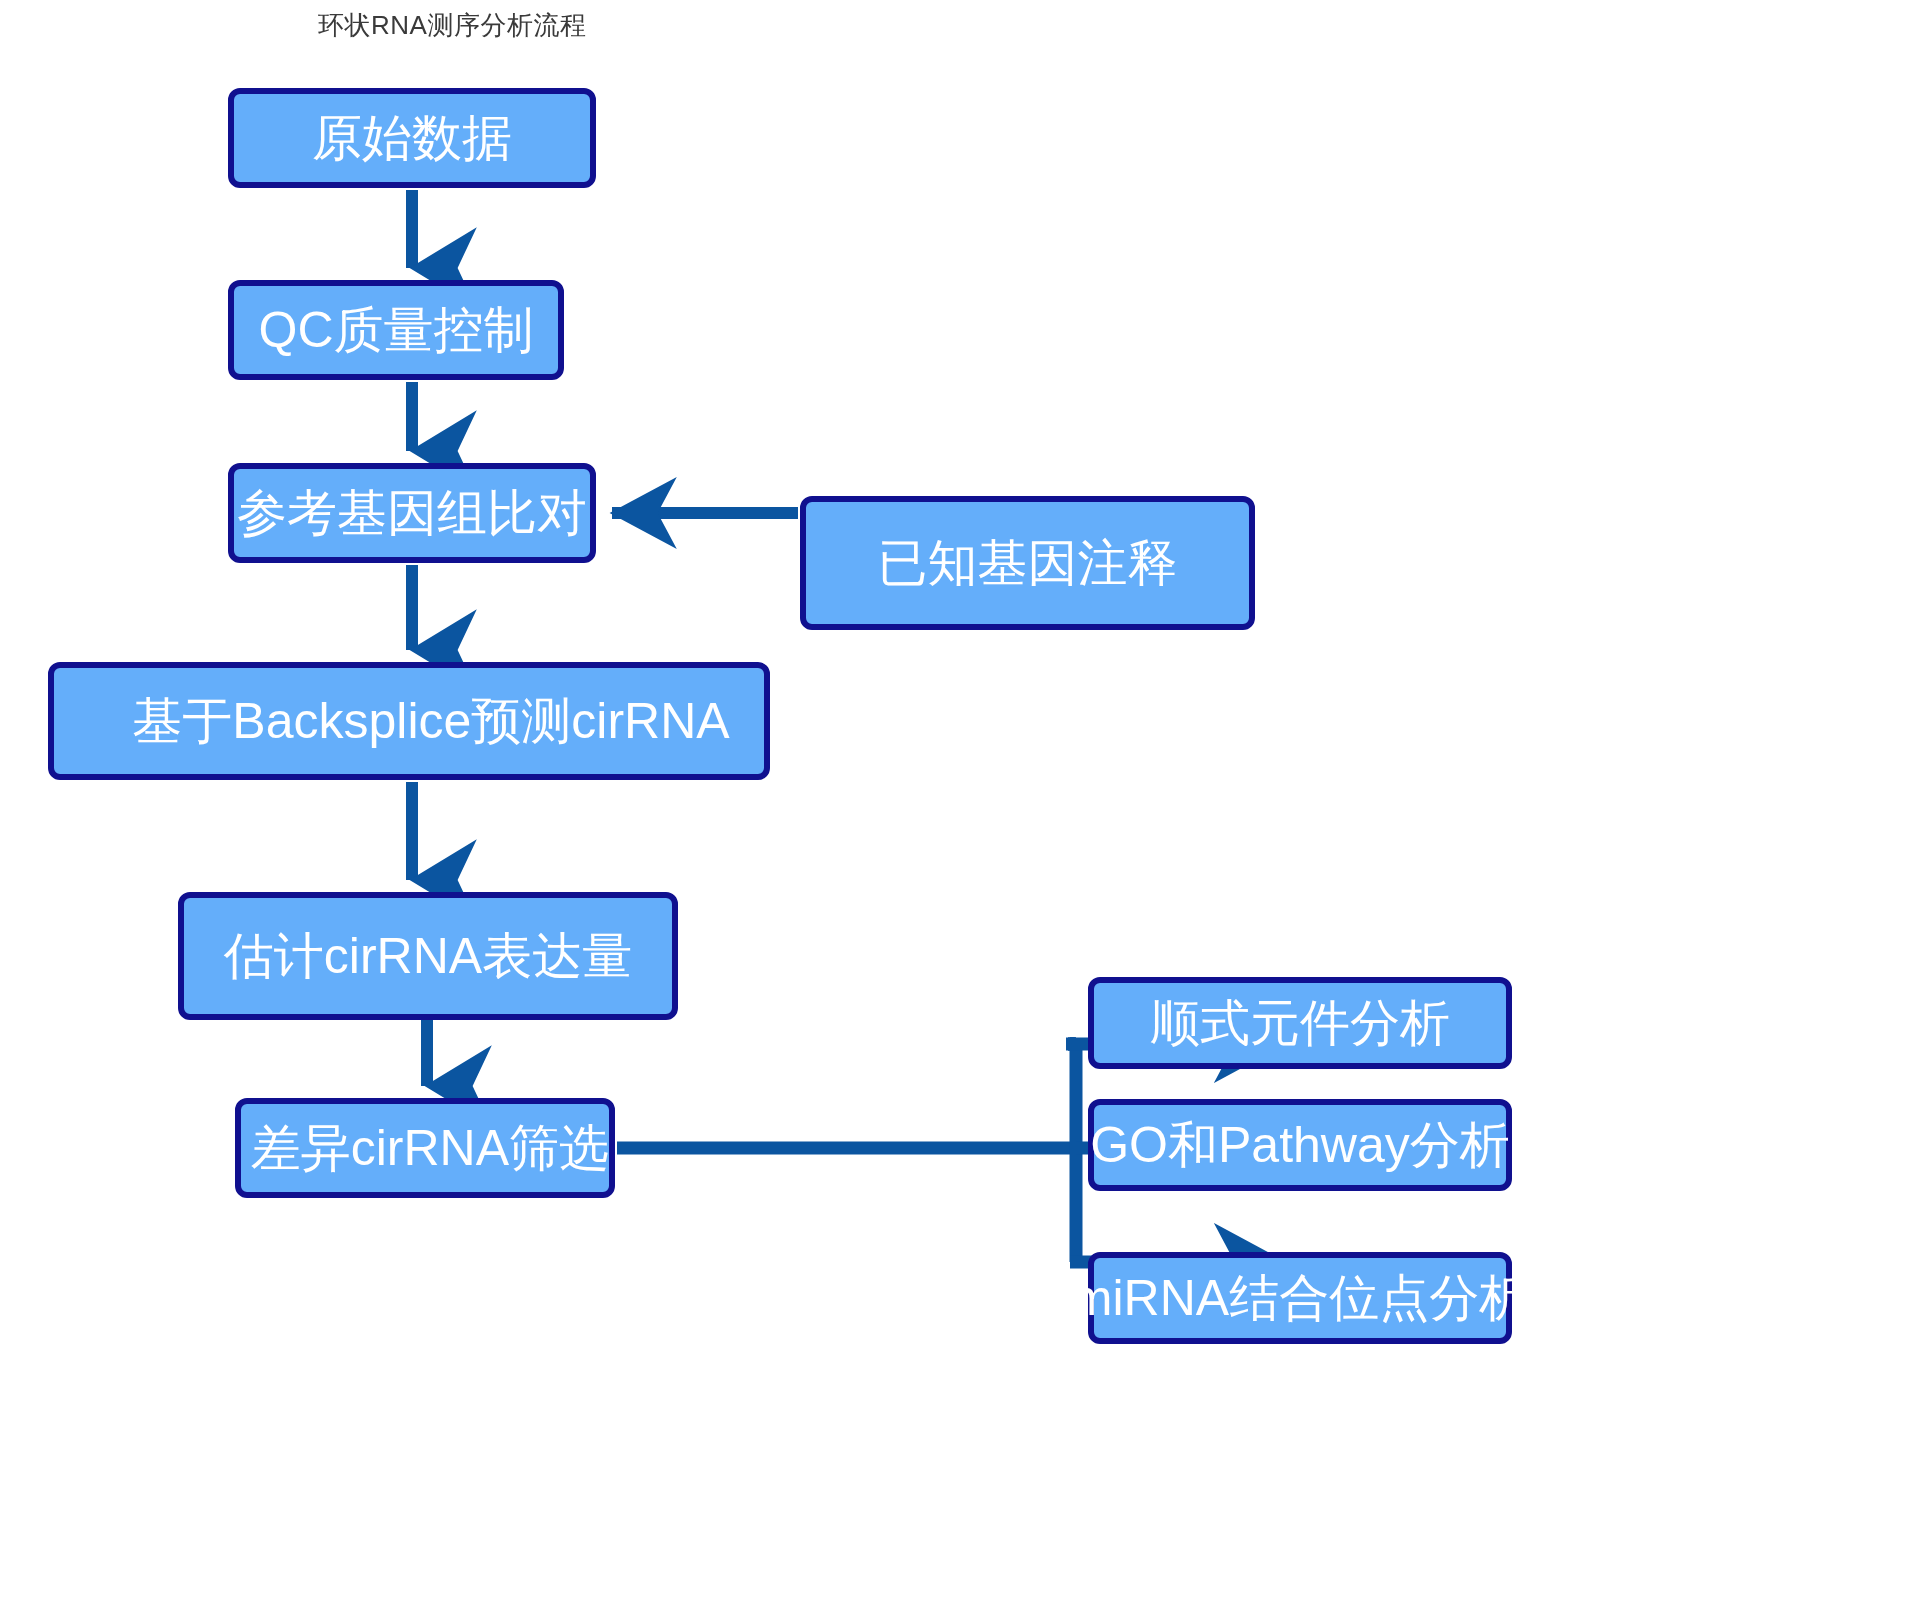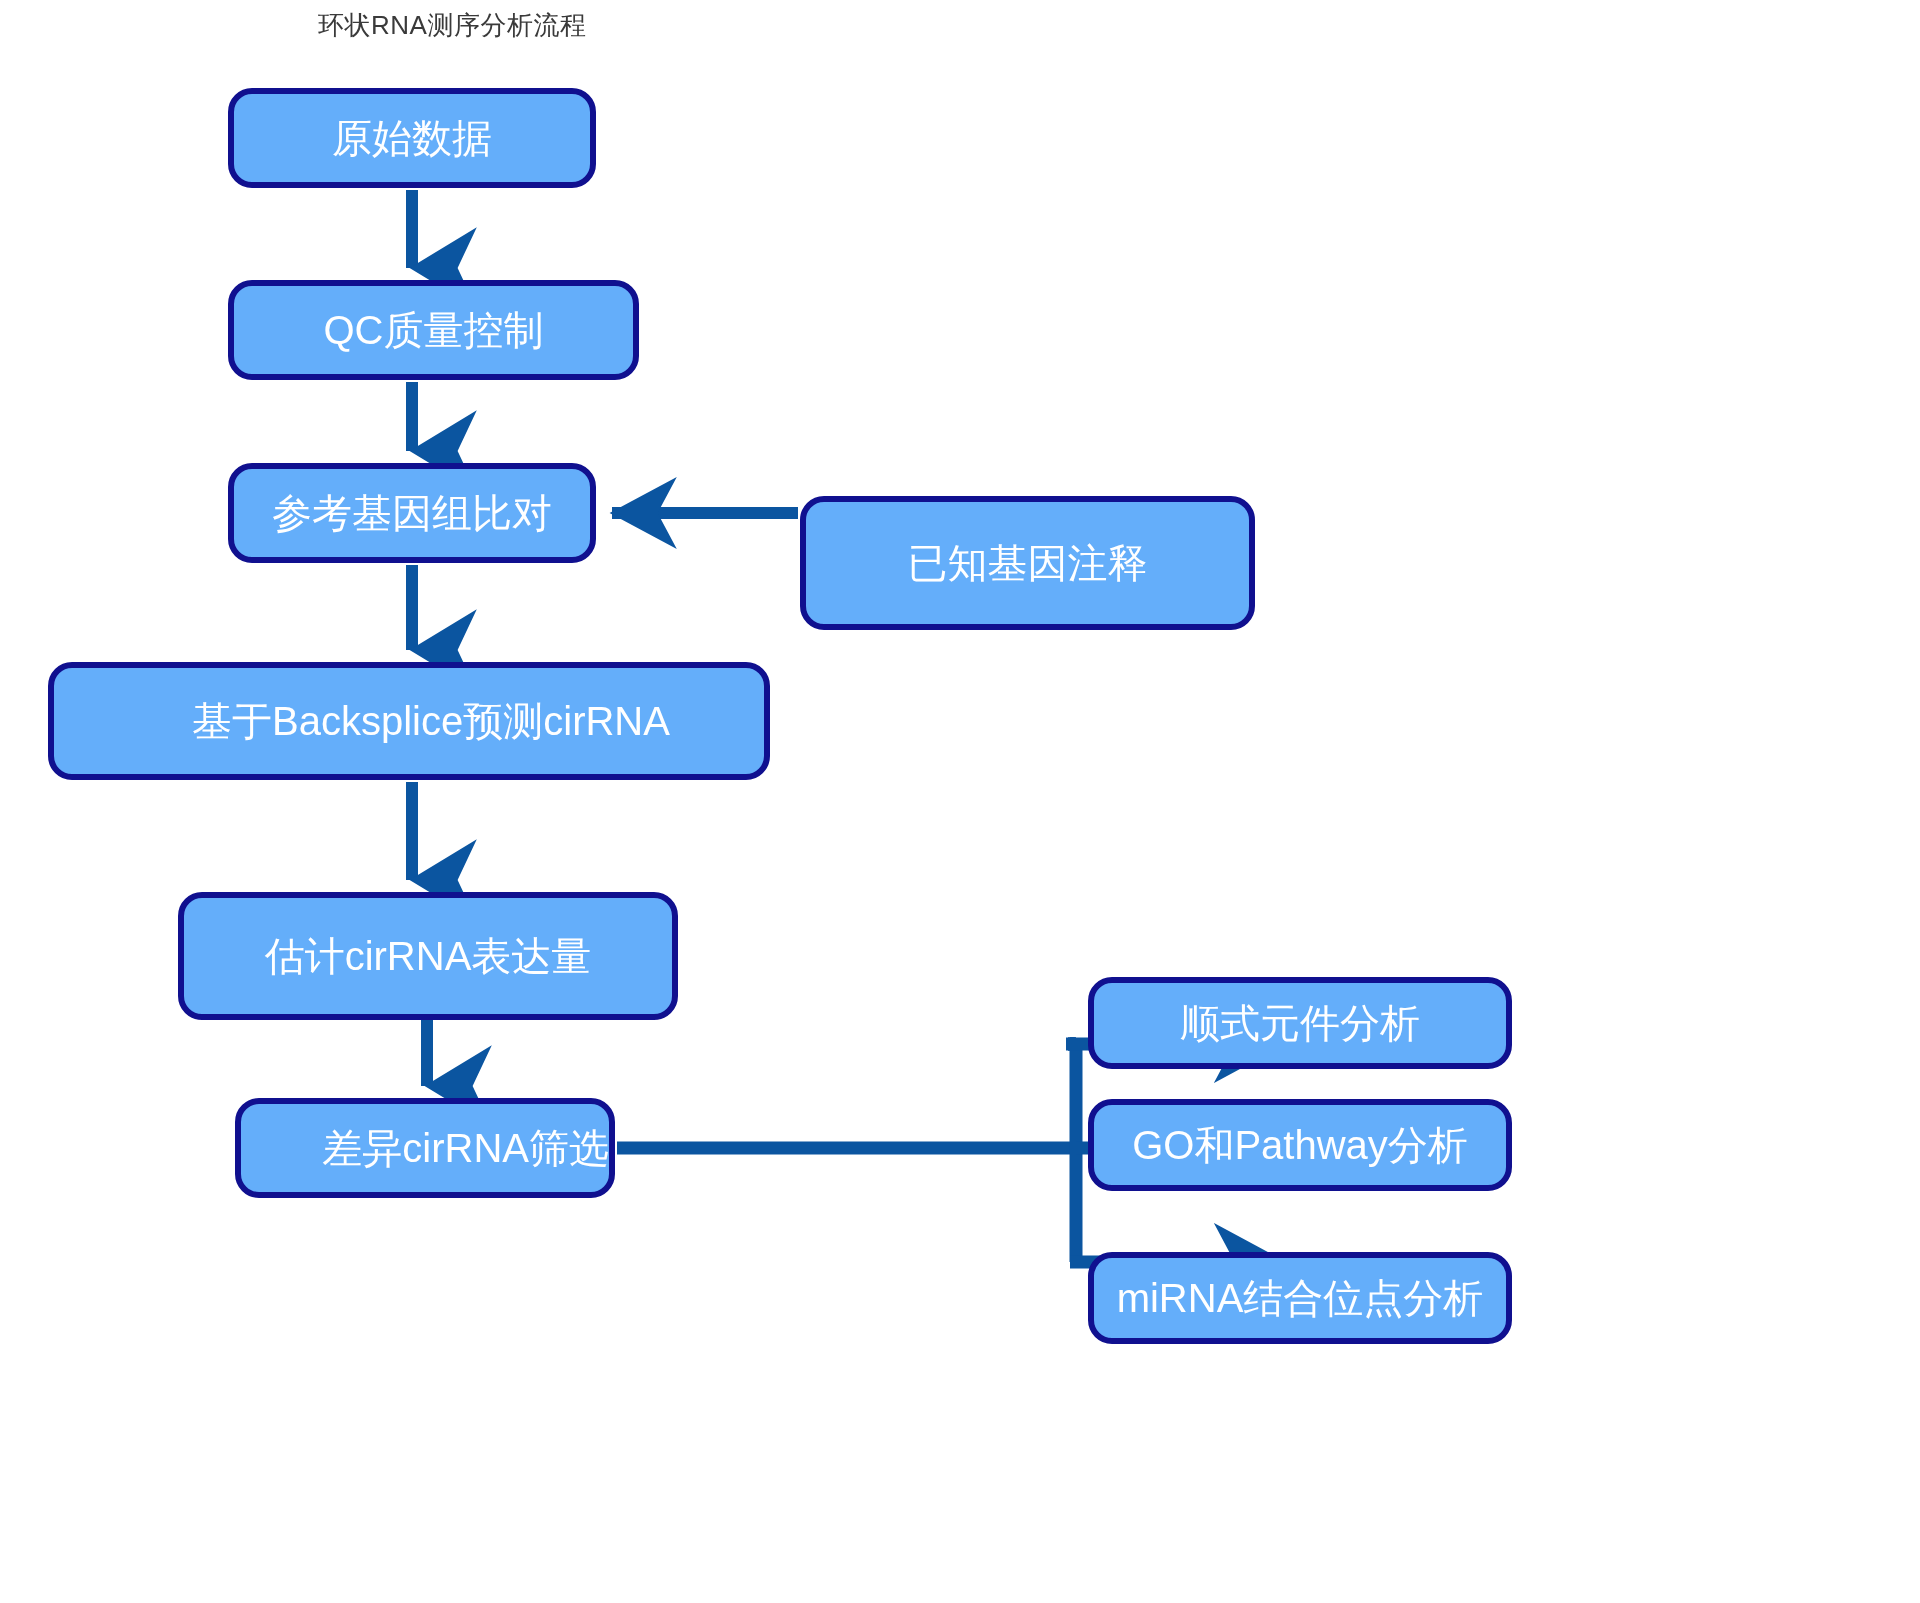--- a/index.html
+++ b/index.html
@@ -36,26 +36,26 @@
     color: #3a3a3a;
     font-family: "Liberation Sans", "DejaVu Sans", sans-serif;
     white-space: nowrap;
     letter-spacing: 0.5px;
   }
   .node {
     position: absolute;
     box-sizing: border-box;
     background: #64aefa;
     border: 6px solid #10108f;
-    border-radius: 24px;
+    border-radius: 12px;
     display: flex;
     align-items: center;
     justify-content: center;
     color: #ffffff;
-    font-size: 40px;
+    font-size: 50px;
     font-family: "Liberation Sans", "DejaVu Sans", sans-serif;
     white-space: nowrap;
     line-height: 1;
     user-select: none;
   }
   .node-label {
     display: block;
     color: #ffffff;
   }
 </style>
@@ -109,21 +109,21 @@
 
     <line x1="1070" y1="1262" x2="1284" y2="1262" stroke="#0b55a0" stroke-width="13" marker-end="url(#arrowhead-right)"></line>
   </svg>
 
   <div class="diagram-title">环状RNA测序分析流程</div>
 
   <div class="node" style="left:228px; top:88px; width:368px; height:100px;">
     <span class="node-label">原始数据</span>
   </div>
 
-  <div class="node" style="left:228px; top:280px; width:411px; height:100px;">
+  <div class="node" style="left:228px; top:280px; width:336px; height:100px;">
     <span class="node-label">QC质量控制</span>
   </div>
 
   <div class="node" style="left:228px; top:463px; width:368px; height:100px;">
     <span class="node-label">参考基因组比对</span>
   </div>
 
   <div class="node" style="left:800px; top:452px; width:455px; height:134px;margin-top:44px;">
     <span class="node-label">已知基因注释</span>
   </div>

